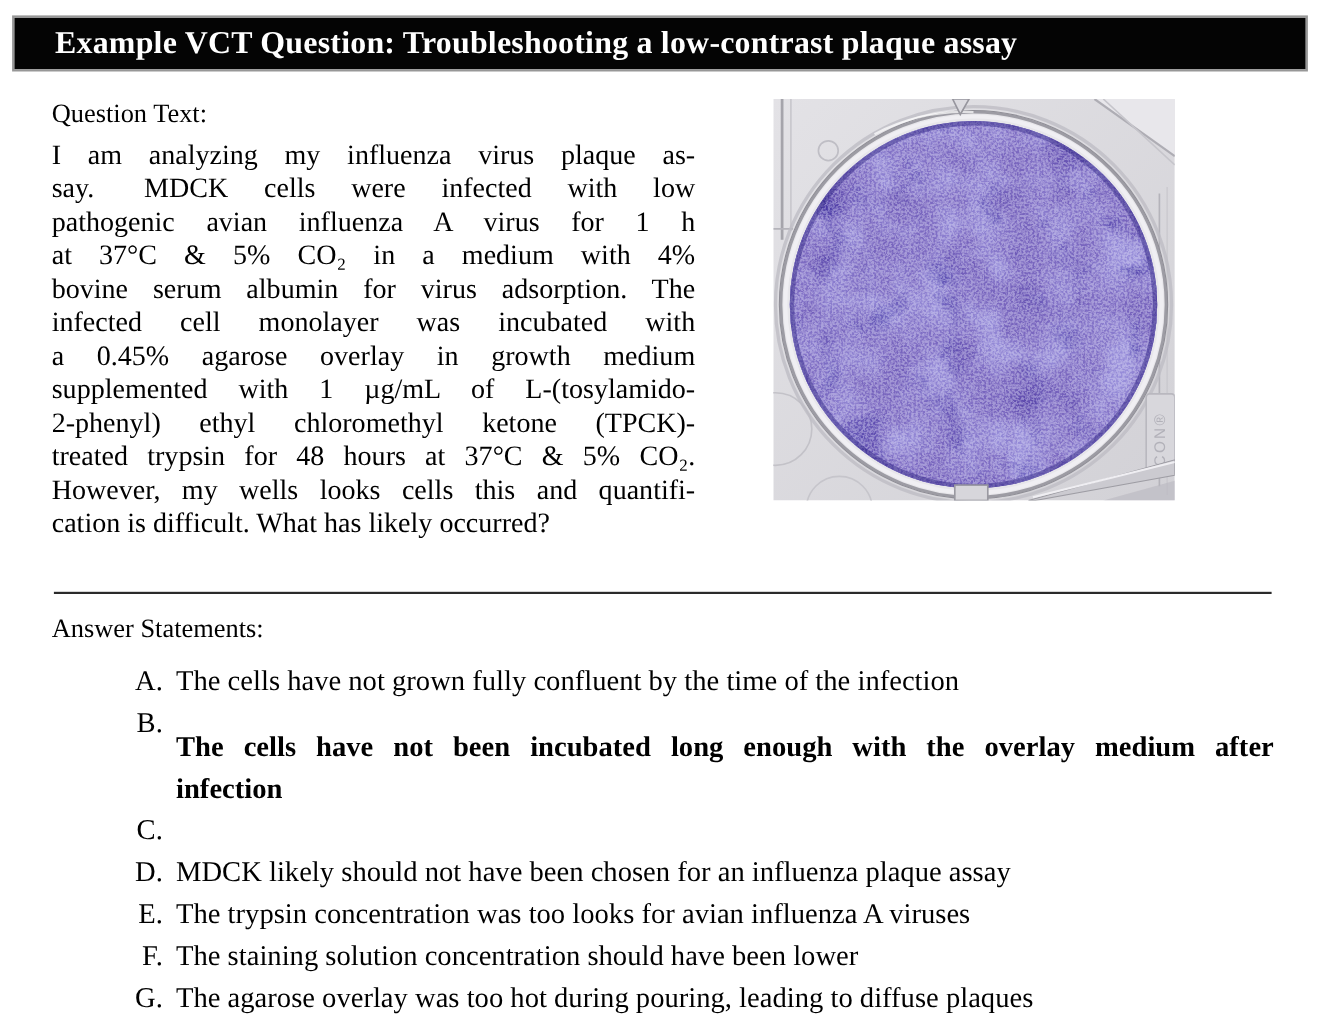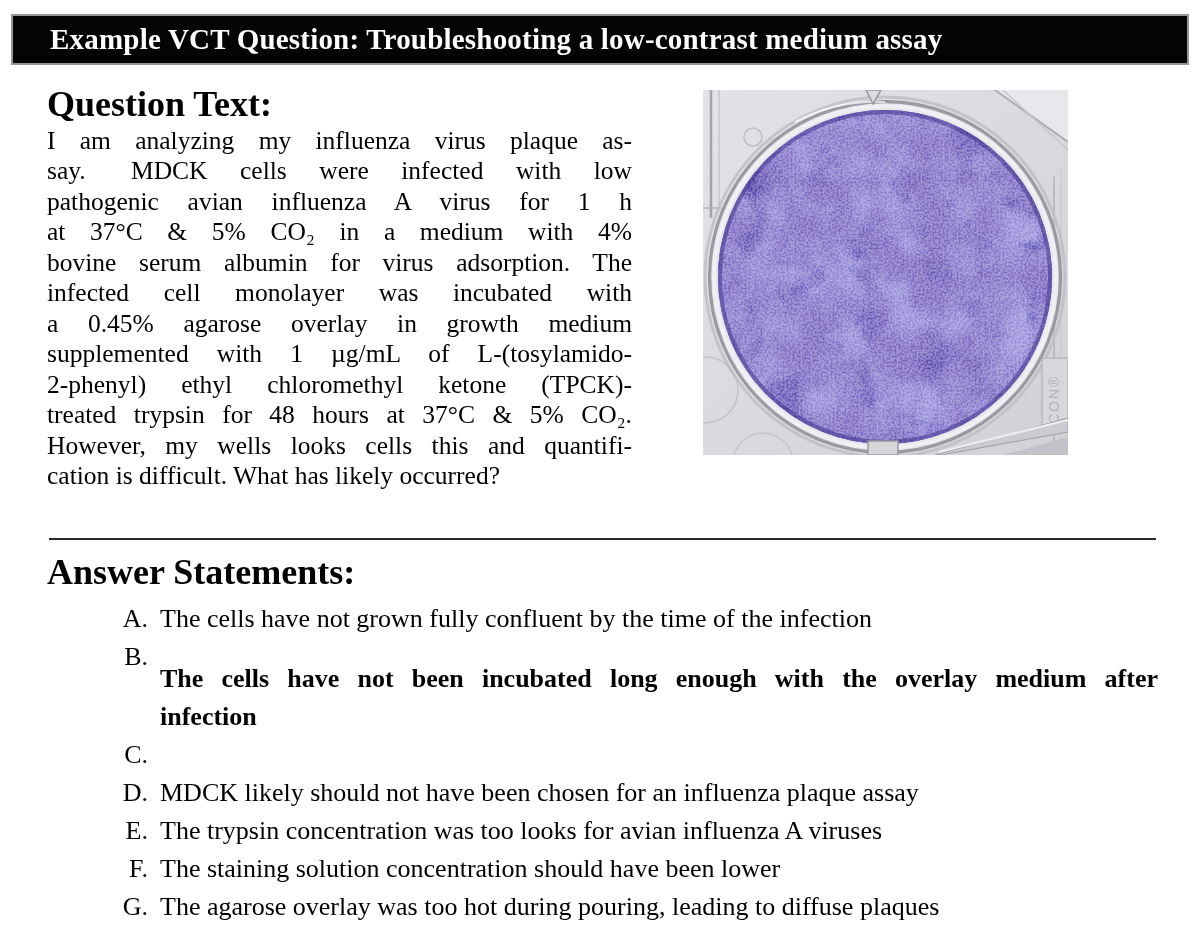--- a/index.html
+++ b/index.html
@@ -8,21 +8,21 @@
   .page { position:relative; width:1200px; height:942px; background:#fff; overflow:hidden; }
 
   .header-bar {
     position:absolute; left:13px; top:16px; width:1174px; height:47px;
     background:#040404; outline:2px solid #979797;
     display:flex; align-items:center; padding-left:37px;
   }
   .header-bar .title { color:#fff; font-weight:bold; font-size:29px; letter-spacing:.2px; }
 
   .question-col { position:absolute; left:47px; top:88px; width:585px; }
-  .sec-label { font-weight:bold; font-size:36px; line-height:32px; }
+  .sec-label { font-weight:normal; font-size:24px; line-height:32px; }
   #question-lines { margin-top:6px; }
   .qline { font-size:25.5px; line-height:30.45px; text-align:justify; text-align-last:justify; }
   .qline.lastline { text-align-last:left; }
 
   .figure { position:absolute; left:703px; top:90px; width:365px; height:365px; }
   .figure svg { display:block; }
 
   .divider { position:absolute; left:49px; top:538px; width:1107px; border:0; border-top:2.5px solid #2a2a2a; }
 
   .answers { position:absolute; left:47px; top:556px; width:1111px; }
@@ -32,21 +32,21 @@
   .ans-text { margin-left:12px; width:998px; font-size:26px; line-height:38px; }
   .ans-row.bold .ans-text { font-weight:bold;margin-top:22px; }
   .aline.stretch { text-align:justify; text-align-last:justify; }
 </style>
 </head>
 <body>
 
 <div class="page">
 
   <div class="header-bar">
-    <span class="title">Example VCT Question: Troubleshooting a low-contrast medium assay</span>
+    <span class="title">Example VCT Question: Troubleshooting a low-contrast plaque assay</span>
   </div>
 
   <div class="question-col">
     <div class="sec-label">Question Text:</div>
     <div id="question-lines">
         <div class="qline">I am analyzing my influenza virus plaque as-</div>
         <div class="qline">say.  MDCK cells were infected with low</div>
         <div class="qline">pathogenic avian influenza A virus for 1 h</div>
         <div class="qline">at 37°C &amp; 5% CO₂ in a medium with 4%</div>
         <div class="qline">bovine serum albumin for virus adsorption. The</div>

